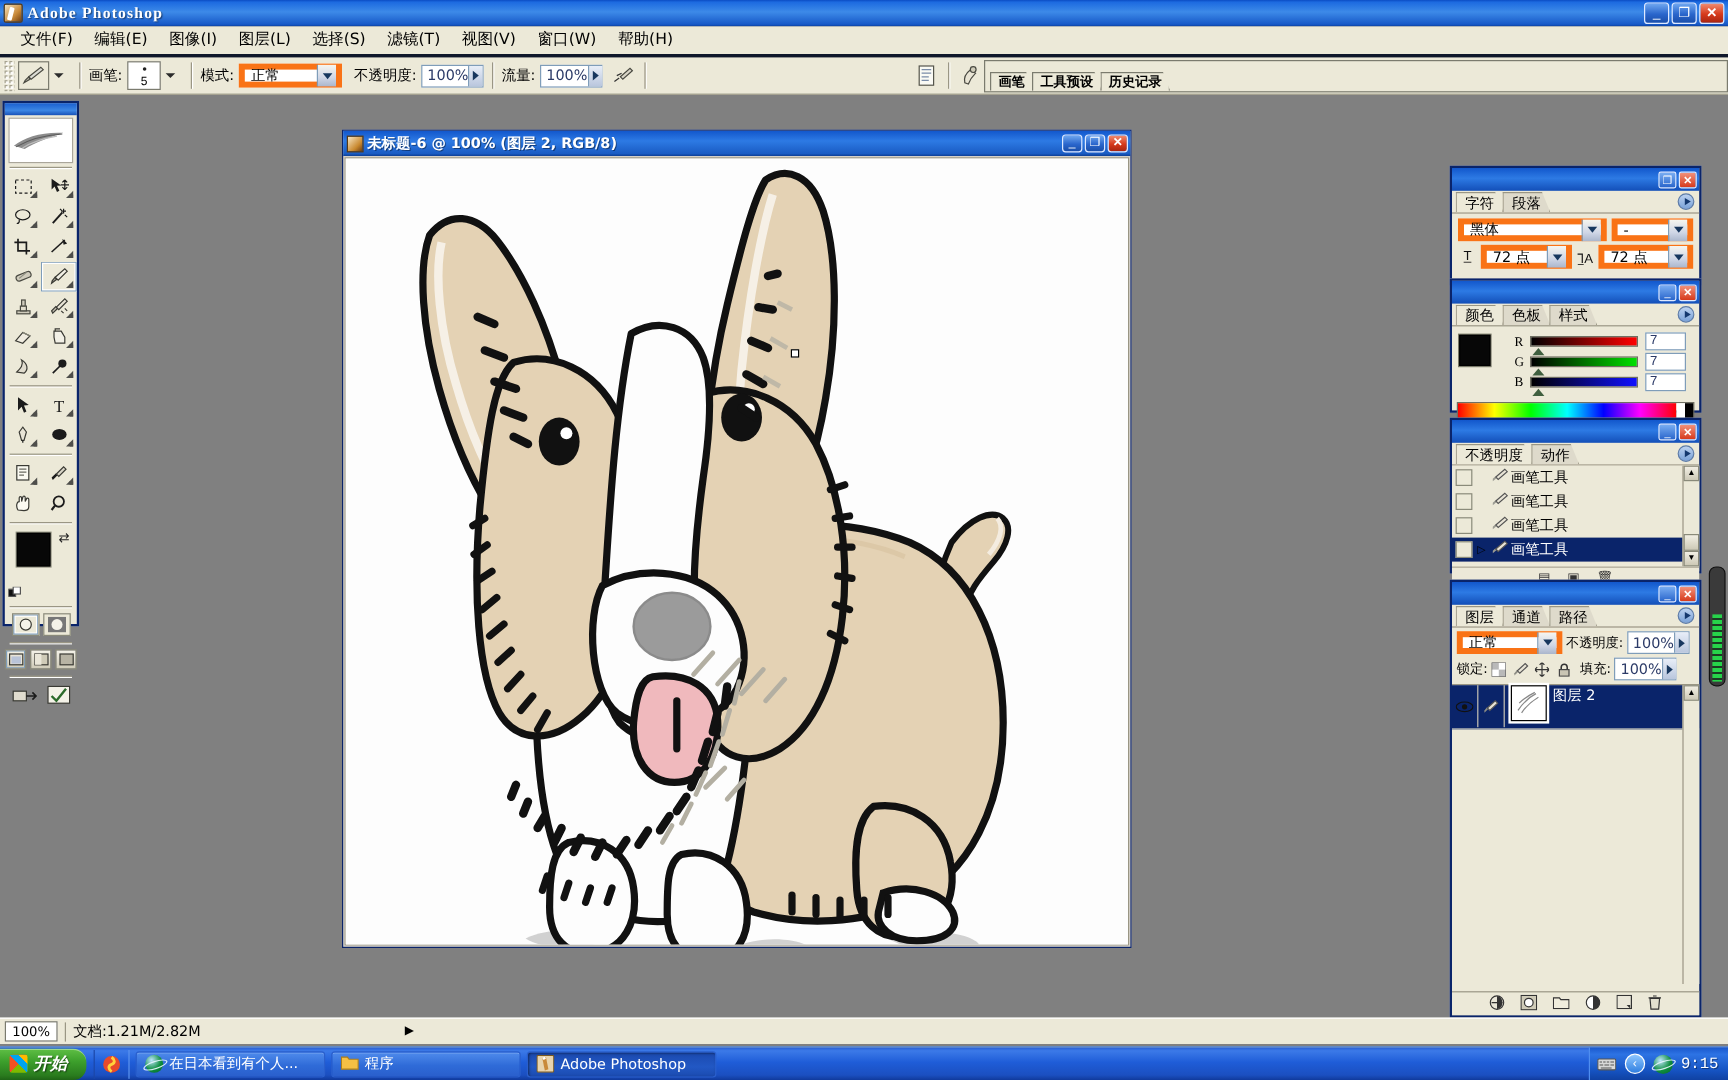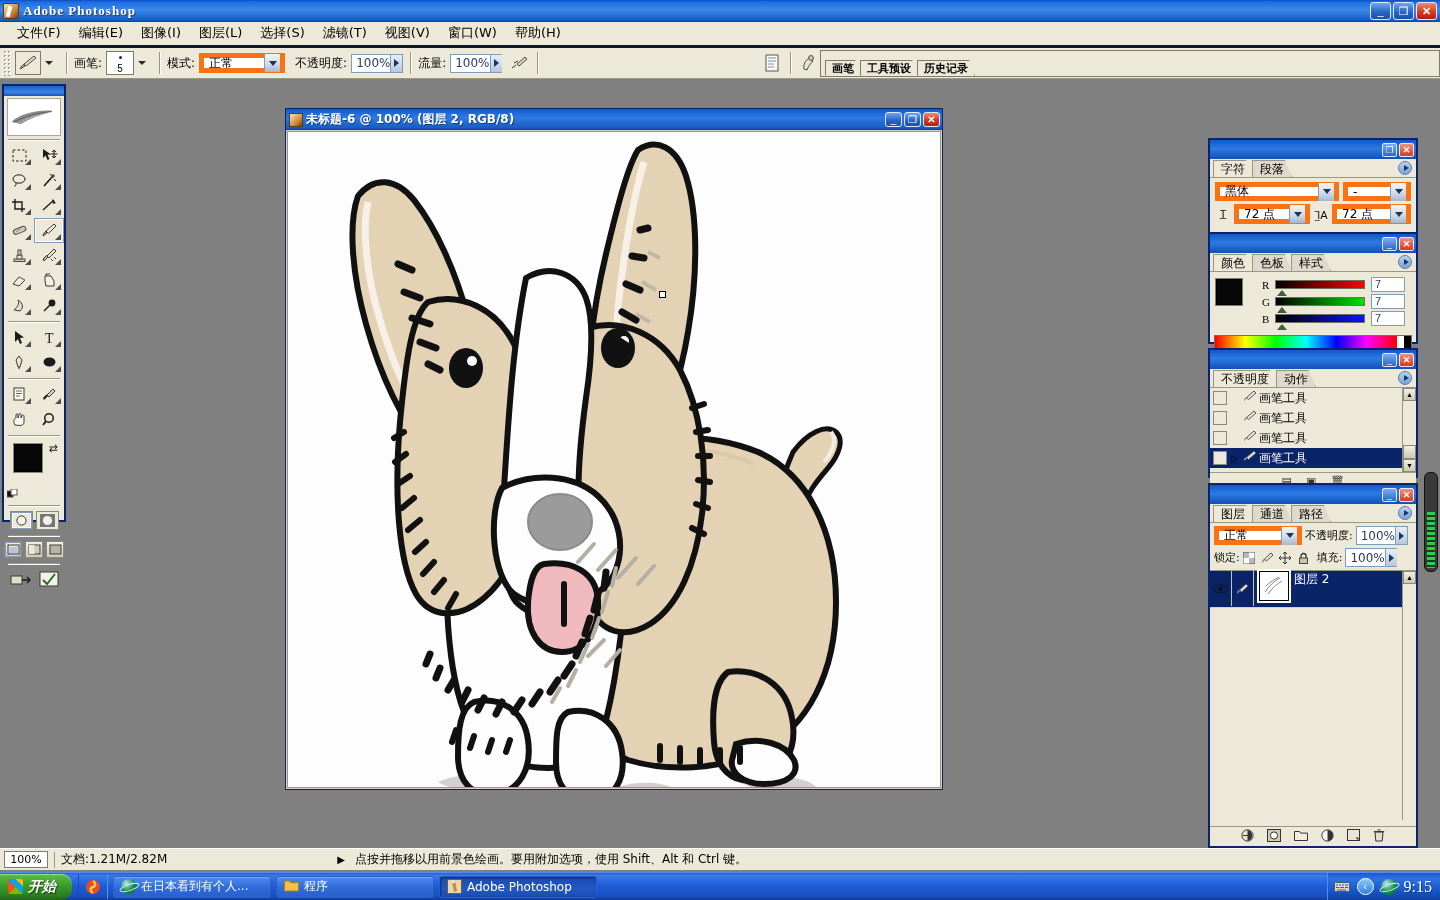--- a/index.html
+++ b/index.html
@@ -348,21 +348,21 @@
   .task-btn .ti { width: 15px; height: 15px; flex: none; }
   #tray {
     margin-left: auto; height: 28px; display: flex; align-items: center; gap: 7px; padding: 0 8px 0 6px;
     background: linear-gradient(180deg,#1a58cc,#2d73e4 20%,#1552c0 70%,#0f3f9e 100%);
     border-left: 1px solid #4f8ef0;
   }
   #tray-chev { width: 17px; height: 17px; border-radius: 50%;
     background: linear-gradient(180deg,#8ec6ff,#2f7fe0); border: 1px solid #fff;
     color: #fff; font-size: 10px; text-align: center; line-height: 15px; }
   #tray .tray-ico { width: 16px; height: 16px; display:flex;align-items:center;justify-content:center; }
-  #clock { color: #fff; font-size: 16px; font-family: Liberation Serif, serif;
+  #clock { color: #fff; font-size: 13px; font-family: Liberation Mono, monospace;
     text-shadow: 1px 1px 0 rgba(0,0,0,.35); }
   .ie-ball { width:15px;height:15px;border-radius:50%;
     background: radial-gradient(circle at 35% 30%, #bfe6ff, #0e8f3f 55%, #06632b);
     position: relative; }
   .ie-ball::after { content:""; position:absolute; left:-2px; top:5px; width:19px; height:5px;
     border: 1px solid #e8f6ff; border-radius: 50%; transform: rotate(-18deg); opacity:.9; }
 </style>
 </head>
 <body>
 
@@ -1112,21 +1112,20 @@
 
 <div id="edge-gauge">
   <div class="bars"></div>
 </div>
 
 <div id="statusbar">
   <div id="zoom-box">100%</div>
   <div class="st-sep"></div>
   <span id="doc-size">文档:1.21M/2.82M</span>
   <span id="st-arrow">▶</span>
-  <span id="hint-text">点按并拖移以用前景色绘画。要用附加选项，使用 Shift、Alt 和 Ctrl 键。</span>
 </div>
 
 <div id="taskbar">
   <div id="start-btn">
     <span class="flag"></span>
     <span id="start-text">开始</span>
   </div>
   <div id="quick-launch">
     <span class="ql-icon">
       <svg width="16" height="16" viewBox="0 0 16 16">

